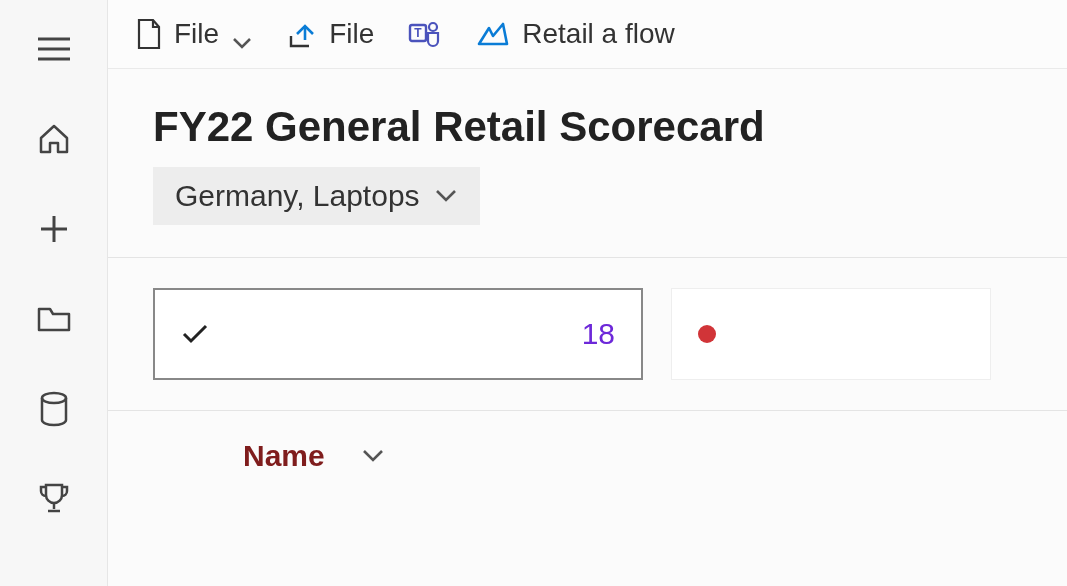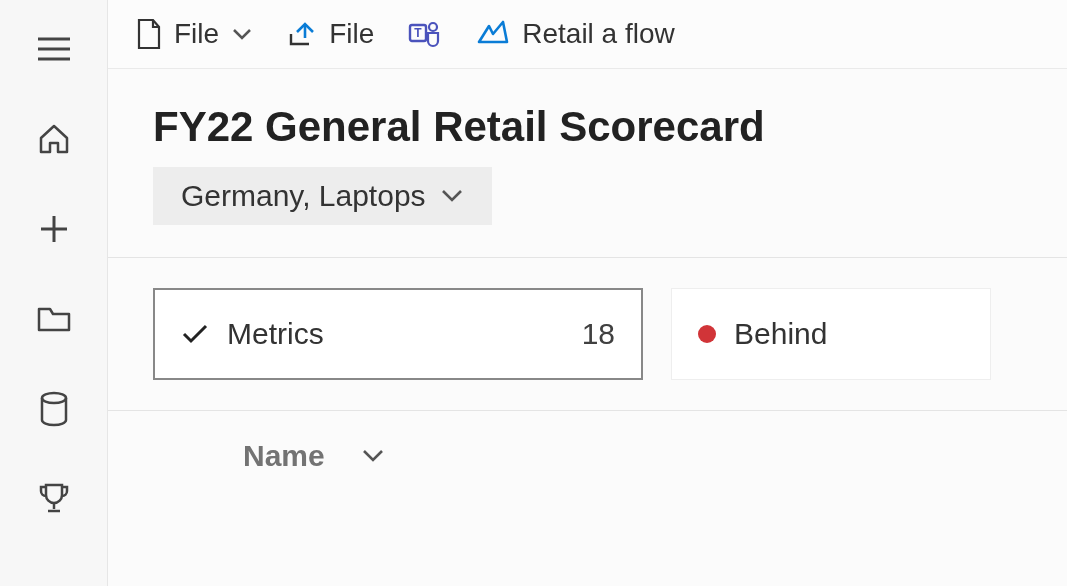--- a/index.html
+++ b/index.html
@@ -2,34 +2,34 @@
 <html><head>
 <meta charset="utf-8">
 <style>
   * { box-sizing: border-box; margin: 0; padding: 0; }
   html, body { width: 1067px; height: 586px; font-family: "Segoe UI", Arial, sans-serif; background: #f9f9f9; color: #252525; overflow: hidden; }
   .app { display: flex; height: 100%; }
   .railnav { width: 108px; background: #f7f7f7; display: flex; flex-direction: column; align-items: center; padding-top: 28px; gap: 48px; border-right: 1px solid #e6e6e6; }
   .railnav .nav-btn { width: 42px; height: 42px; display: flex; align-items: center; justify-content: center; cursor: pointer; }
   .main { flex: 1; display: flex; flex-direction: column; background: #fbfbfb; }
   .toolbar { display: flex; align-items: center; gap: 34px; padding: 18px 28px; border-bottom: 1px solid #eaeaea; background: #fcfcfc; }
-  .tb-item { display: flex; align-items: center; gap: 12px; font-size: 28px; color: #333; cursor: pointer; }
+  .tb-item { display: flex; align-items: flex-end; gap: 12px; font-size: 28px; color: #333; cursor: pointer; }
   .tb-item .icon { display: inline-flex; align-items: center; justify-content: center; }
   .content { padding: 34px 45px 0 45px; }
   .title { font-size: 42px; font-weight: 700; color: #222; margin-bottom: 16px; }
-  .filter-chip { display: inline-flex; align-items: center; gap: 14px; background: #ededed; padding: 12px 28px; font-size: 30px; color: #333; cursor: pointer; }
+  .filter-chip { display: inline-flex; align-items: center; gap: 14px; background: #ededed; padding: 12px 22px; font-size: 30px; color: #333; cursor: pointer; }
   .hr { border: none; border-top: 1px solid #e4e4e4; margin: 32px -45px 0 -45px; }
   .cards-row { display: flex; gap: 28px; margin-top: 30px; padding-left: 0; }
   .card { display: flex; align-items: center; background: #fff; border: 2px solid #888; height: 92px; padding: 0 26px; font-size: 30px; color: #333; min-width: 490px; justify-content: flex-start; cursor: pointer; }
   .card.secondary { border: 1px solid #eee; min-width: 320px; }
   .card .left { display: flex; align-items: center; gap: 18px; }
-  .card .num { margin-left: auto; font-size: 30px; color: #404040; }
+  .card .num { margin-left: auto; font-size: 30px; color: #6d28d9; }
   .dot-red { width: 18px; height: 18px; border-radius: 50%; background: #d13438; display: inline-block; }
   .hr2 { border: none; border-top: 1px solid #e4e4e4; margin: 30px -45px 0 -45px; }
-  .table-head { display: flex; align-items: center; gap: 36px; padding: 28px 0 0 90px; font-size: 30px; font-weight: 600; color: #737373; cursor: pointer; }
+  .table-head { display: flex; align-items: center; gap: 36px; padding: 28px 0 0 90px; font-size: 30px; font-weight: 600; color: #7f1d1d; cursor: pointer; }
   svg { display: block; }
 </style>
 </head>
 <body>
 
 <div class="app">
   <div class="railnav">
     <div class="nav-btn">
       <svg width="36" height="28" viewBox="0 0 36 28">
           <line x1="2" y1="4" x2="34" y2="4" stroke="#444" stroke-width="3"></line>
@@ -129,28 +129,26 @@
       <hr class="hr">
 
       <div class="cards-row">
         <div class="card">
           <div class="left">
             <span class="icon">
               <svg width="28" height="22" viewBox="0 0 28 22">
                   <path d="M3 11 L10 18 L25 3" fill="none" stroke="#222" stroke-width="3"></path>
                 </svg>
             </span>
-            <span>Metrics</span>
           </div>
           <span class="num">18</span>
         </div>
         <div class="card secondary">
           <div class="left">
             <span class="dot-red"></span>
-            <span>Behind</span>
           </div>
         </div>
       </div>
 
       <hr class="hr2">
 
       <div class="table-head">
         <span>Name</span>
         <span class="icon">
           <svg width="24" height="16" viewBox="0 0 24 16">

